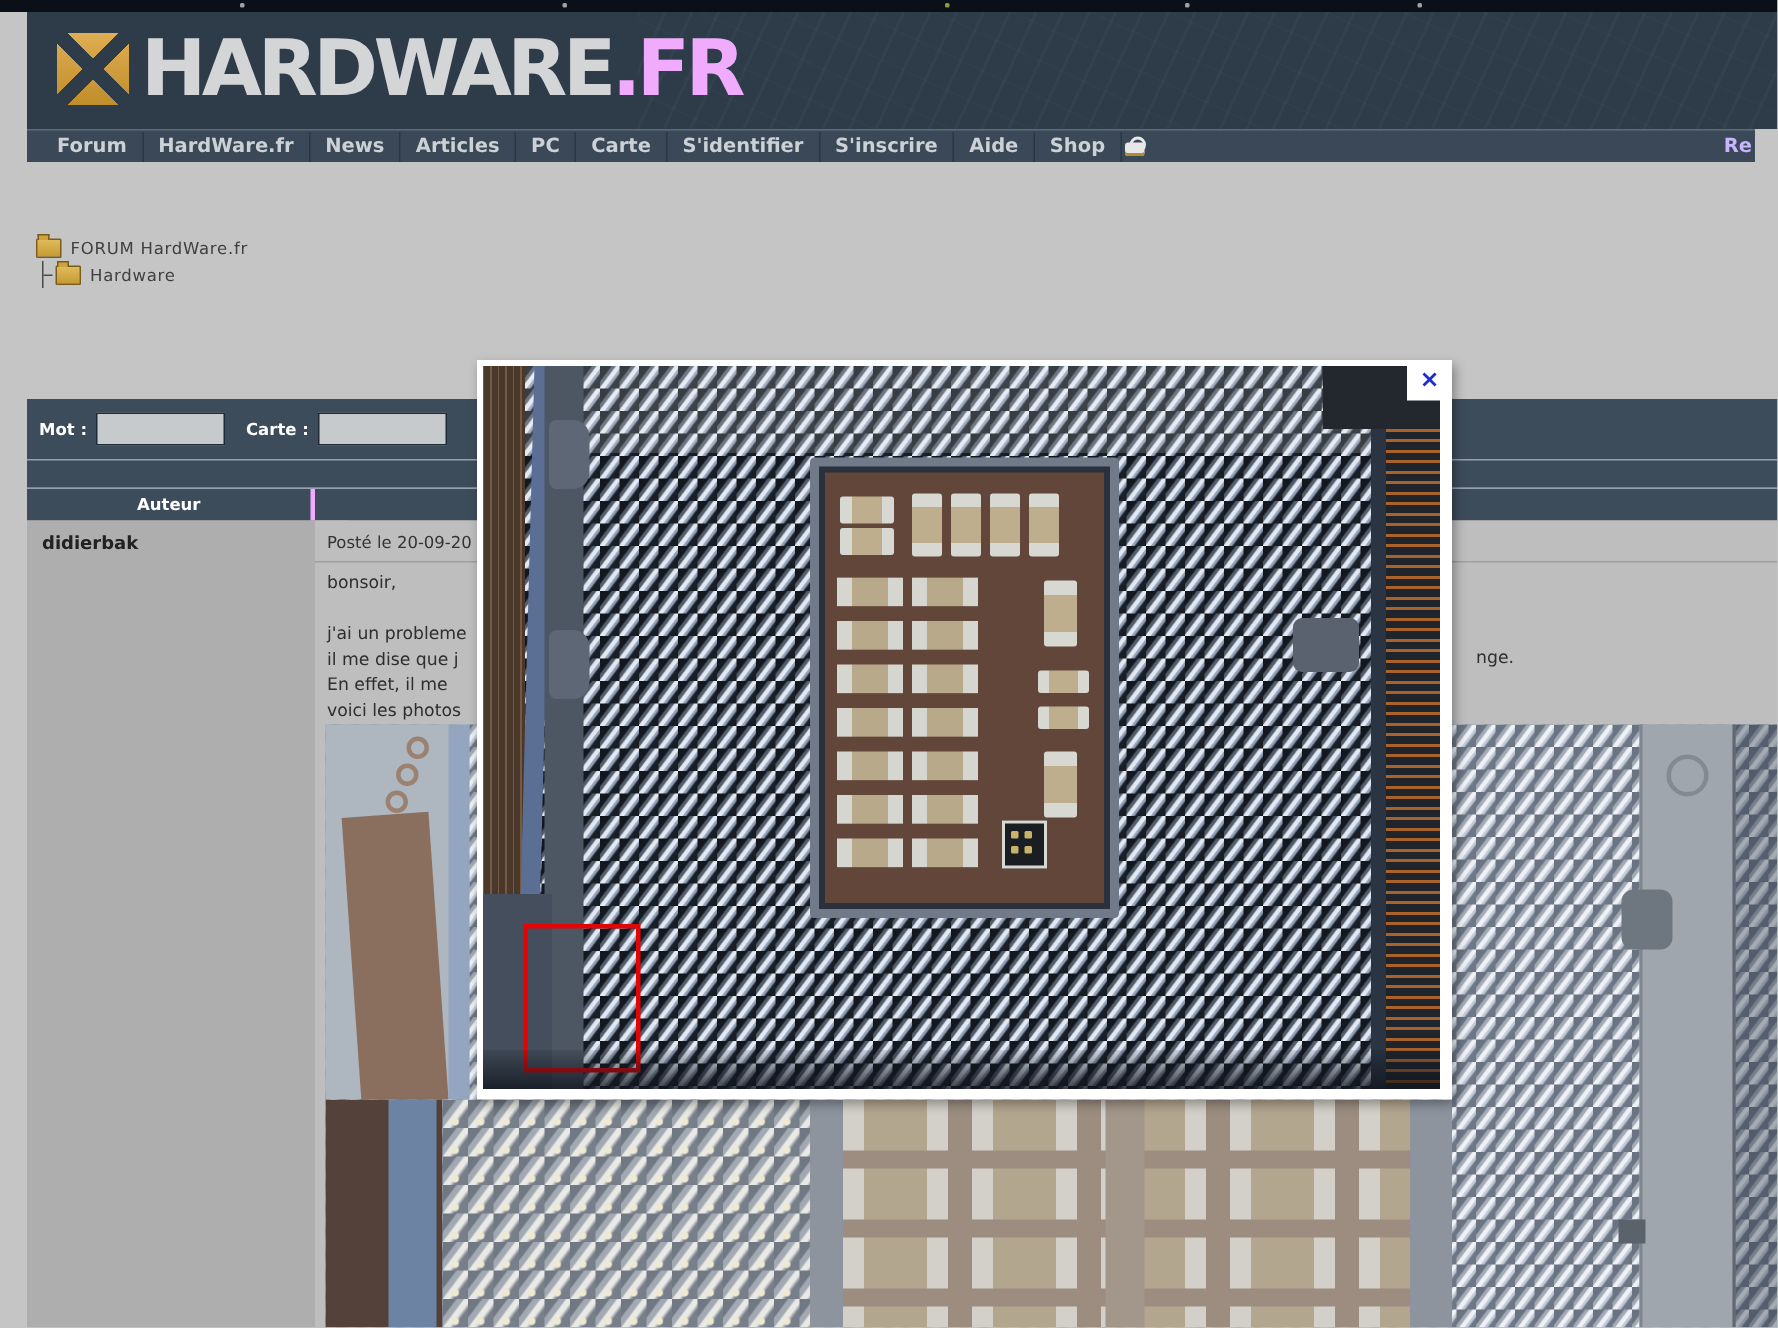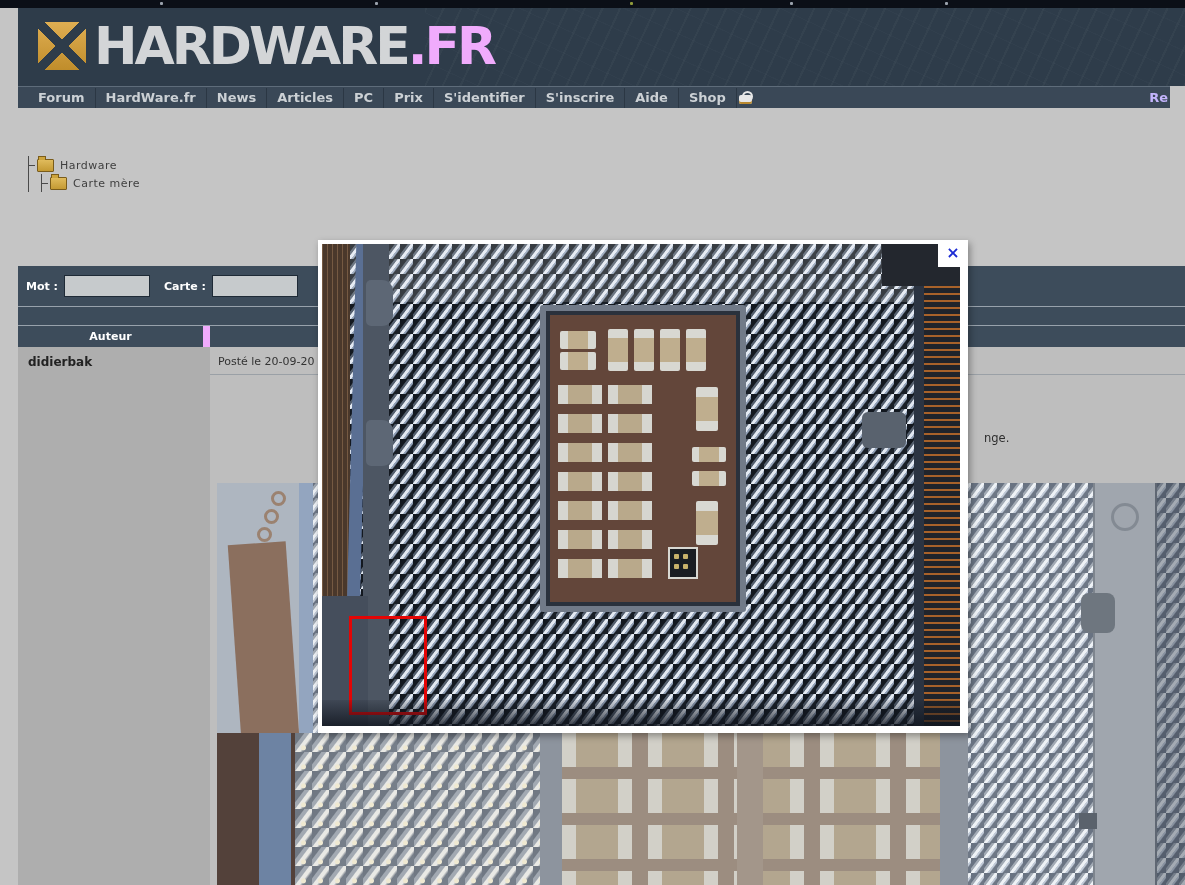--- a/index.html
+++ b/index.html
@@ -49,21 +49,21 @@
 
   
   .searchbar{position:absolute;left:18px;top:266px;width:1167px;height:40px;background:#3d4c5b;
              display:flex;align-items:center;box-sizing:border-box;padding-left:8px;}
   .sb-label{color:#fff;font-weight:bold;font-size:11px;margin-right:6px;}
   .sb-input{width:80px;height:18px;background:#c6cacc;border:1px solid #1e2a36;margin-right:14px;}
   .sb-check{width:12px;height:12px;background:#b8bcc0;border:1px solid #6f7a85;margin:0 5px 0 6px;}
   .subbar{position:absolute;left:18px;top:306px;width:1167px;height:19px;background:#3d4c5b;border-top:1px solid #98a2ac;box-sizing:border-box;}
   .theadrow{position:absolute;left:18px;top:325px;width:1167px;height:22px;background:#3d4c5b;border-top:1px solid #98a2ac;box-sizing:border-box;}
   .th-auteur{position:absolute;left:0;top:0;width:192px;height:100%;color:#fff;font-weight:bold;font-size:11px;
-             display:flex;align-items:center;justify-content:center;border-right:7px solid #f0abfc;box-sizing:border-box;}
+             display:flex;align-items:center;justify-content:center;border-right:3px solid #f0abfc;box-sizing:border-box;}
 
   
   .authorcol{position:absolute;left:18px;top:347px;width:215px;height:538px;background:#aeaeae;border-right:1px solid #8f8f8f;box-sizing:border-box;}
   .msgcol{position:absolute;left:210px;top:347px;width:975px;height:538px;background:#bebebe;}
   .author-name{position:absolute;left:10px;top:8px;font-weight:bold;font-size:12px;color:#222;}
   .doc-icon{position:absolute;right:6px;top:6px;width:12px;height:15px;background:#f4f4f4;border:1px solid #8a8a8a;}
   .doc-icon::before{content:"";position:absolute;right:-1px;top:-1px;border:4px solid;border-color:#aeaeae #aeaeae #d9d9d9 #d9d9d9;}
   .postdate{position:absolute;left:8px;top:8px;font-size:11px;color:#333;}
   .dateline{position:absolute;left:0;top:27px;width:100%;border-top:1px solid #9aa0a6;}
   .msgtext{position:absolute;left:8px;top:33px;font-size:11.5px;color:#2e2e2e;line-height:17px;}
@@ -166,40 +166,38 @@
       <div class="logo-text"><span>HARDWARE</span><span class="fr">.FR</span></div>
     </div>
   </div>
 
   <div class="navbar">
     <span class="nav-item">Forum</span>
     <span class="nav-item">HardWare.fr</span>
     <span class="nav-item">News</span>
     <span class="nav-item">Articles</span>
     <span class="nav-item">PC</span>
-    <span class="nav-item">Prix</span>
+    <span class="nav-item">Carte</span>
     <span class="nav-item">S'identifier</span>
     <span class="nav-item">S'inscrire</span>
     <span class="nav-item">Aide</span>
     <span class="nav-item">Shop</span>
     <span class="bag-icon"></span>
     <span class="nav-right">Re</span>
   </div>
 
   <div class="tree">
     <div class="trow">
+      <span class="folder"></span>
+      <span class="tlabel">FORUM HardWare.fr</span>
+    </div>
+    <div class="trow">
       <span class="tc t"></span>
       <span class="folder"></span>
       <span class="tlabel">Hardware</span>
-    </div>
-    <div class="trow">
-      <span class="tc v"></span>
-      <span class="tc t"></span>
-      <span class="folder"></span>
-      <span class="tlabel">Carte mère</span>
     </div>
   </div>
 
   <div class="searchbar">
     <span class="sb-label">Mot :</span>
     <input class="sb-input" type="text" value="" style="">
     <span class="sb-label">Carte :</span>
     <input class="sb-input" type="text" value="" style="">
     <span class="sb-check"></span>
     <span class="sb-label">Fi</span>
@@ -209,20 +207,28 @@
     <div class="th-auteur">Auteur</div>
   </div>
 
   <div class="authorcol">
     <span class="author-name">didierbak</span>
     <span class="doc-icon"></span>
   </div>
   <div class="msgcol">
     <span class="postdate">Posté le 20-09-20</span>
     <div class="dateline"></div>
+    <div class="msgtext">
+      <div>bonsoir,</div>
+      <div class="gap"></div>
+      <div>j'ai un probleme</div>
+      <div>il me dise que j</div>
+      <div>En effet, il me</div>
+      <div>voici les photos</div>
+    </div>
     <span class="frag-right">nge.</span>
   </div>
 
   <div class="photo1 pins-light">
     <div class="p1-left">
       <div class="p1-brown"></div>
       <span class="ring" style="left:54px;top:8px"></span>
       <span class="ring" style="left:47px;top:26px"></span>
       <span class="ring" style="left:40px;top:44px"></span>
       <div class="p1-blue"></div>

